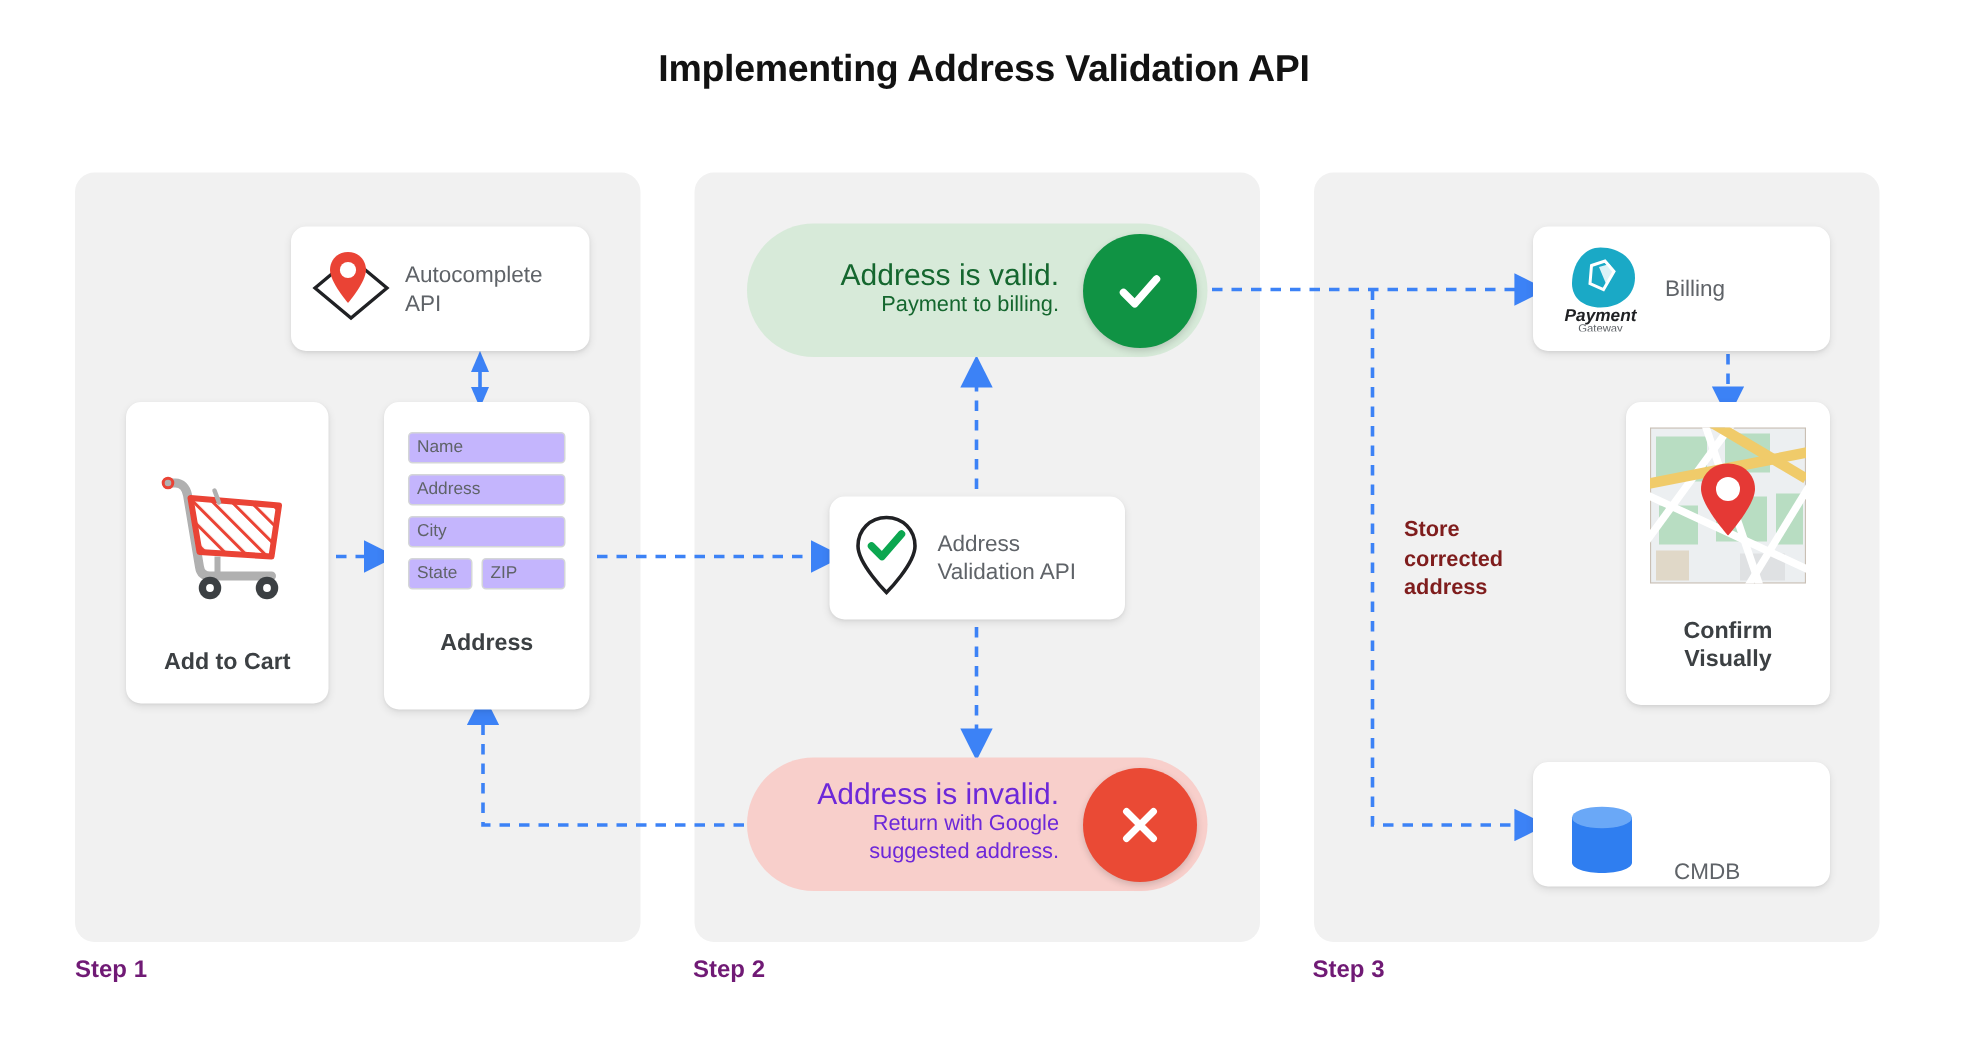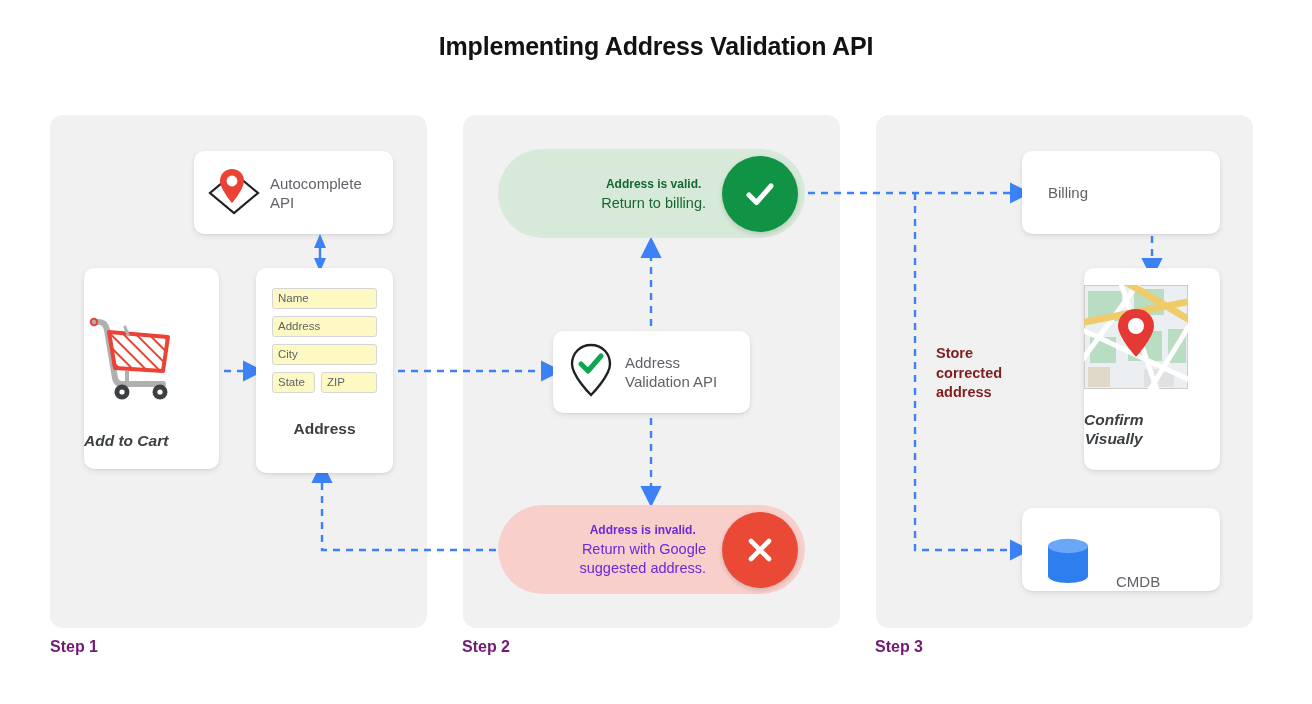--- a/index.html
+++ b/index.html
@@ -37,21 +37,21 @@
   #step-label-3 { left: 875px; }
 
   
   .card {
     position: absolute;
     background: #ffffff;
     border-radius: 10px;
     box-shadow: 0 2px 6px rgba(0,0,0,0.09), 0 1px 2px rgba(0,0,0,0.05);
   }
   .card-row { display: flex; align-items: center; }
-  .card-col { display: flex; flex-direction: column; align-items: flex-start; font-style: italic; }
+  .card-col { display: flex; flex-direction: column; align-items: center; }
 
   .card-label {
     color: #5f6368; font-size: 15px; line-height: 19px;
   }
   .card-label-strong {
     color: #3c4043; font-size: 15.5px; font-weight: bold;
     line-height: 19px; text-align: center;
   }
 
   
@@ -67,21 +67,21 @@
     justify-content: center; padding-top: 22px;
   }
   #card-addtocart .card-label-strong { margin-top: 22px; }
 
   
   #card-checkout {
     left: 256px; top: 268px; width: 137px; height: 205px;
     padding: 20px 16px 0 16px;
   }
   .field {
-    border: 1px solid #d4d6d8; background: #fef9c3; border-radius: 3px;
+    border: 1px solid #d4d6d8; background: #c4b5fd; border-radius: 3px;
     height: 21px; line-height: 19px;
     font-size: 11.5px; color: #5f6368;
     padding-left: 5px; margin-bottom: 7px;
   }
   .field-row { display: flex; gap: 6px; }
   .field-state { width: 43px; margin-bottom: 0; }
   .field-zip   { flex: 1; margin-bottom: 0; }
   #card-checkout .card-label-strong { margin-top: 26px; text-align: center; }
 
   
@@ -92,21 +92,21 @@
   }
   #pill-valid {
     left: 498px; top: 149px; width: 307px; height: 89px;
     background: #d7ead9;
   }
   #pill-invalid {
     left: 498px; top: 505px; width: 307px; height: 89px;
     background: #f8cfcb;
   }
   .pill-text { text-align: right; padding-right: 16px; }
-  .pill-text .t-bold { font-weight: bold; font-size: 12px; line-height: 19px; text-align: center; }
+  .pill-text .t-bold { font-weight: normal; font-size: 20px; line-height: 19px; }
   .pill-text .t-norm { font-size: 14.5px; line-height: 19px; }
   #pill-valid .pill-text { color: #15672f; }
   #pill-invalid .pill-text { color: #6d28d9; }
   .pill-badge {
     width: 76px; height: 76px; border-radius: 50%;
     display: flex; align-items: center; justify-content: center;
     margin-right: 7px; flex: none;
     box-shadow: 0 2px 5px rgba(0,0,0,0.16);
   }
   #badge-valid { background: #109344; }
@@ -258,21 +258,21 @@
     <div class="field-row">
       <div class="field field-state">State</div>
       <div class="field field-zip">ZIP</div>
     </div>
     <div class="card-label-strong">Address</div>
   </div>
 
   <div class="pill" id="pill-valid">
     <div class="pill-text">
       <div class="t-bold">Address is valid.</div>
-      <div class="t-norm">Return to billing.</div>
+      <div class="t-norm">Payment to billing.</div>
     </div>
     <div class="pill-badge" id="badge-valid">
       <svg width="40" height="40" viewBox="0 0 40 40">
         <path d="M9,21 L16.5,28.5 L31,12" fill="none" stroke="#ffffff" stroke-width="5" stroke-linecap="round" stroke-linejoin="round"></path>
       </svg>
     </div>
   </div>
 
   <div class="card card-row" id="card-validation">
     <span>
@@ -294,20 +294,29 @@
       <div class="t-norm">suggested address.</div>
     </div>
     <div class="pill-badge" id="badge-invalid">
       <svg width="40" height="40" viewBox="0 0 40 40">
         <path d="M11,11 L29,29 M29,11 L11,29" fill="none" stroke="#ffffff" stroke-width="4.6" stroke-linecap="round"></path>
       </svg>
     </div>
   </div>
 
   <div class="card card-row" id="card-billing">
+    <span>
+      <svg width="62" height="62" viewBox="0 0 62 62">
+        <path d="M31,6 C44,6 54,14 54,26 C54,38 44,46 31,46 C20,46 12,40 12,30 C12,18 19,6 31,6 Z" fill="#1aa9c6"></path>
+        <path d="M25,18 L34,15 L40,22 L33,34 L24,30 Z" fill="none" stroke="#ffffff" stroke-width="2"></path>
+        <path d="M30,19 L37,17 L40,22 L35,31 Z" fill="#ffffff" opacity="0.85"></path>
+        <text x="31" y="55" font-family="'Liberation Sans',sans-serif" font-size="11.5" font-weight="bold" font-style="italic" fill="#202124" text-anchor="middle">Payment</text>
+        <text x="31" y="62" font-family="'Liberation Sans',sans-serif" font-size="7.5" fill="#5f6368" text-anchor="middle">Gateway</text>
+      </svg>
+    </span>
     <span class="card-label">Billing</span>
   </div>
 
   <div class="card card-col" id="card-confirm">
     <span>
       <svg width="104" height="104" viewBox="0 0 104 104">
         <rect x="0" y="0" width="104" height="104" fill="#eceff1" stroke="#c9bfb4" stroke-width="1.5"></rect>
         <rect x="4" y="6" width="34" height="30" fill="#b8ddc2"></rect>
         <rect x="50" y="4" width="30" height="26" fill="#b8ddc2"></rect>
         <rect x="6" y="52" width="26" height="26" fill="#b8ddc2"></rect>

